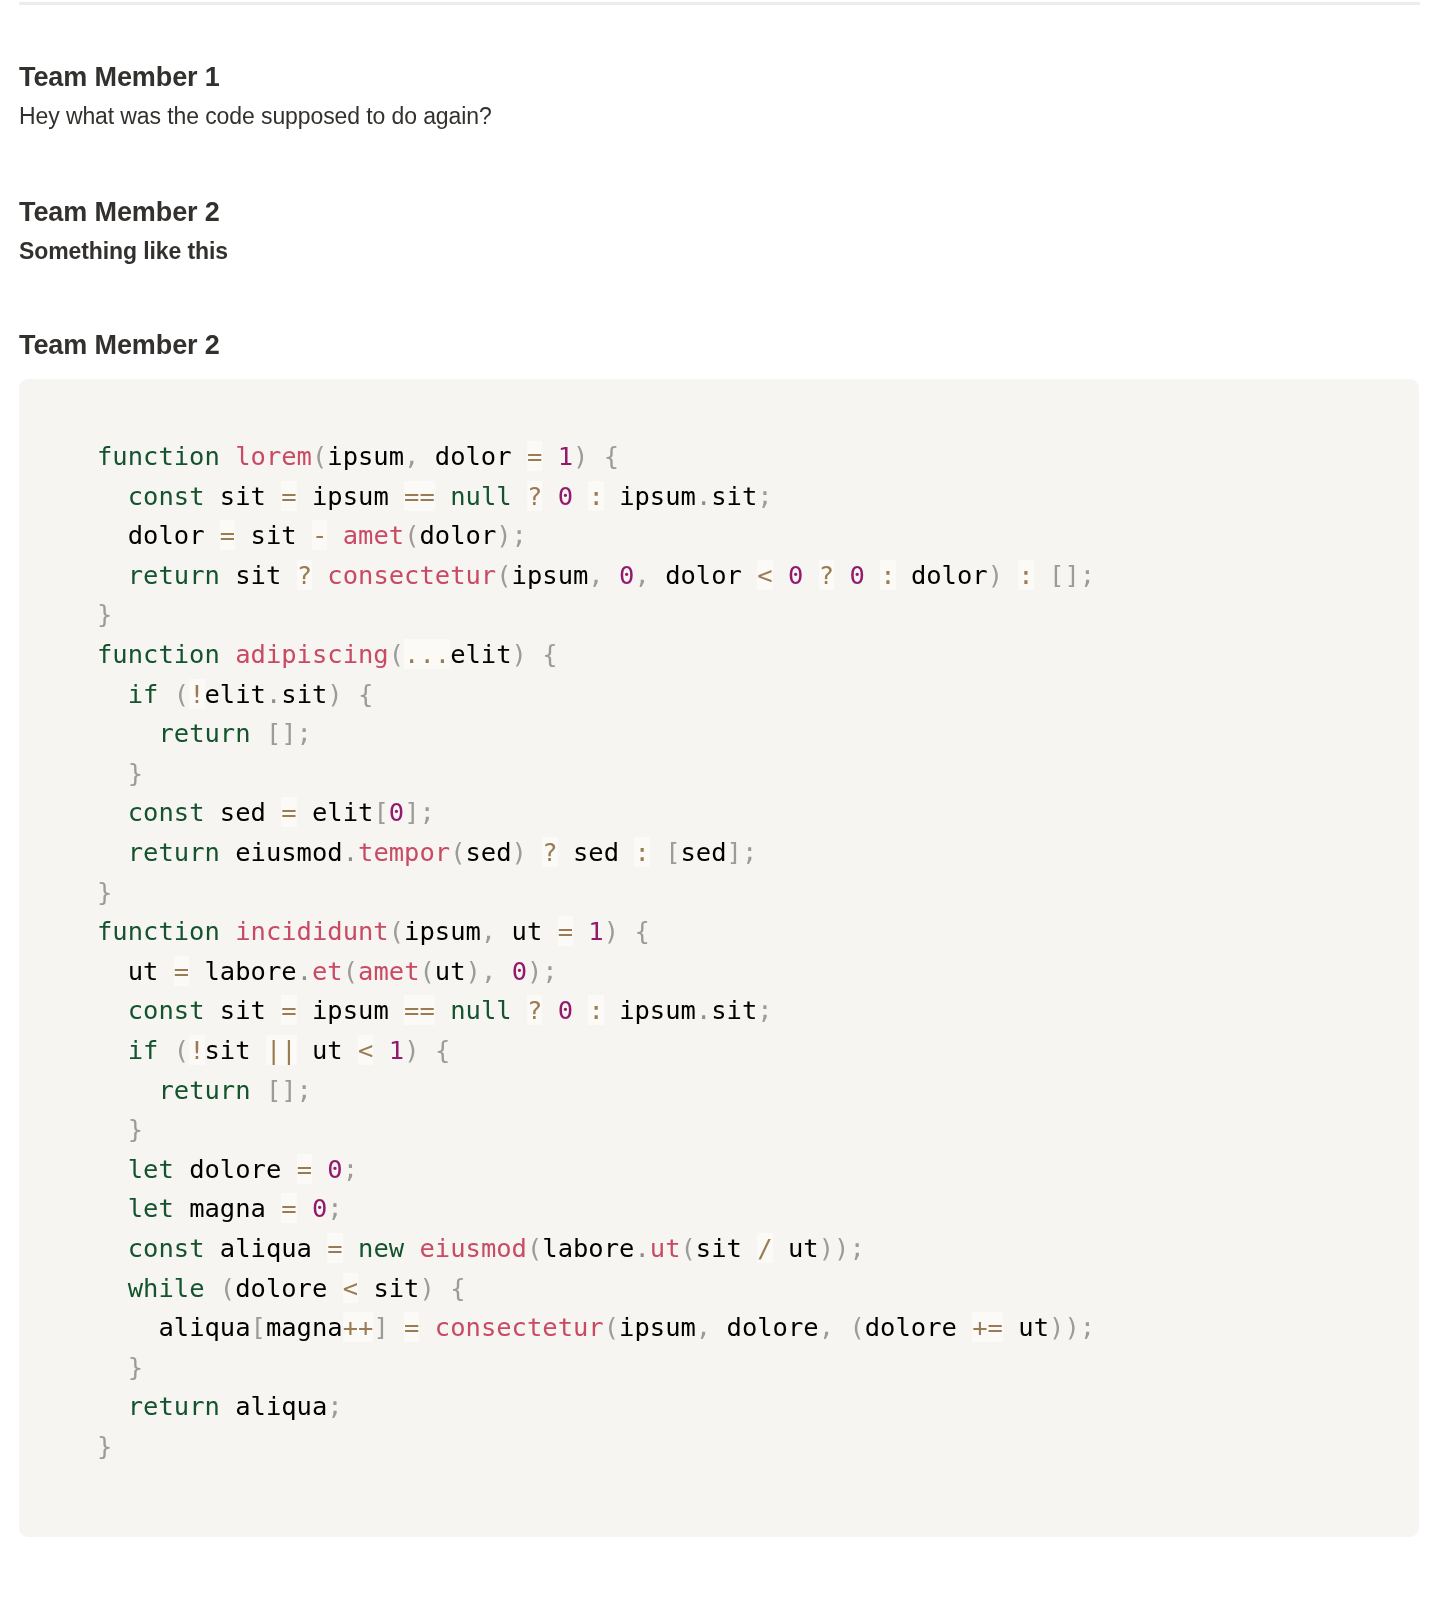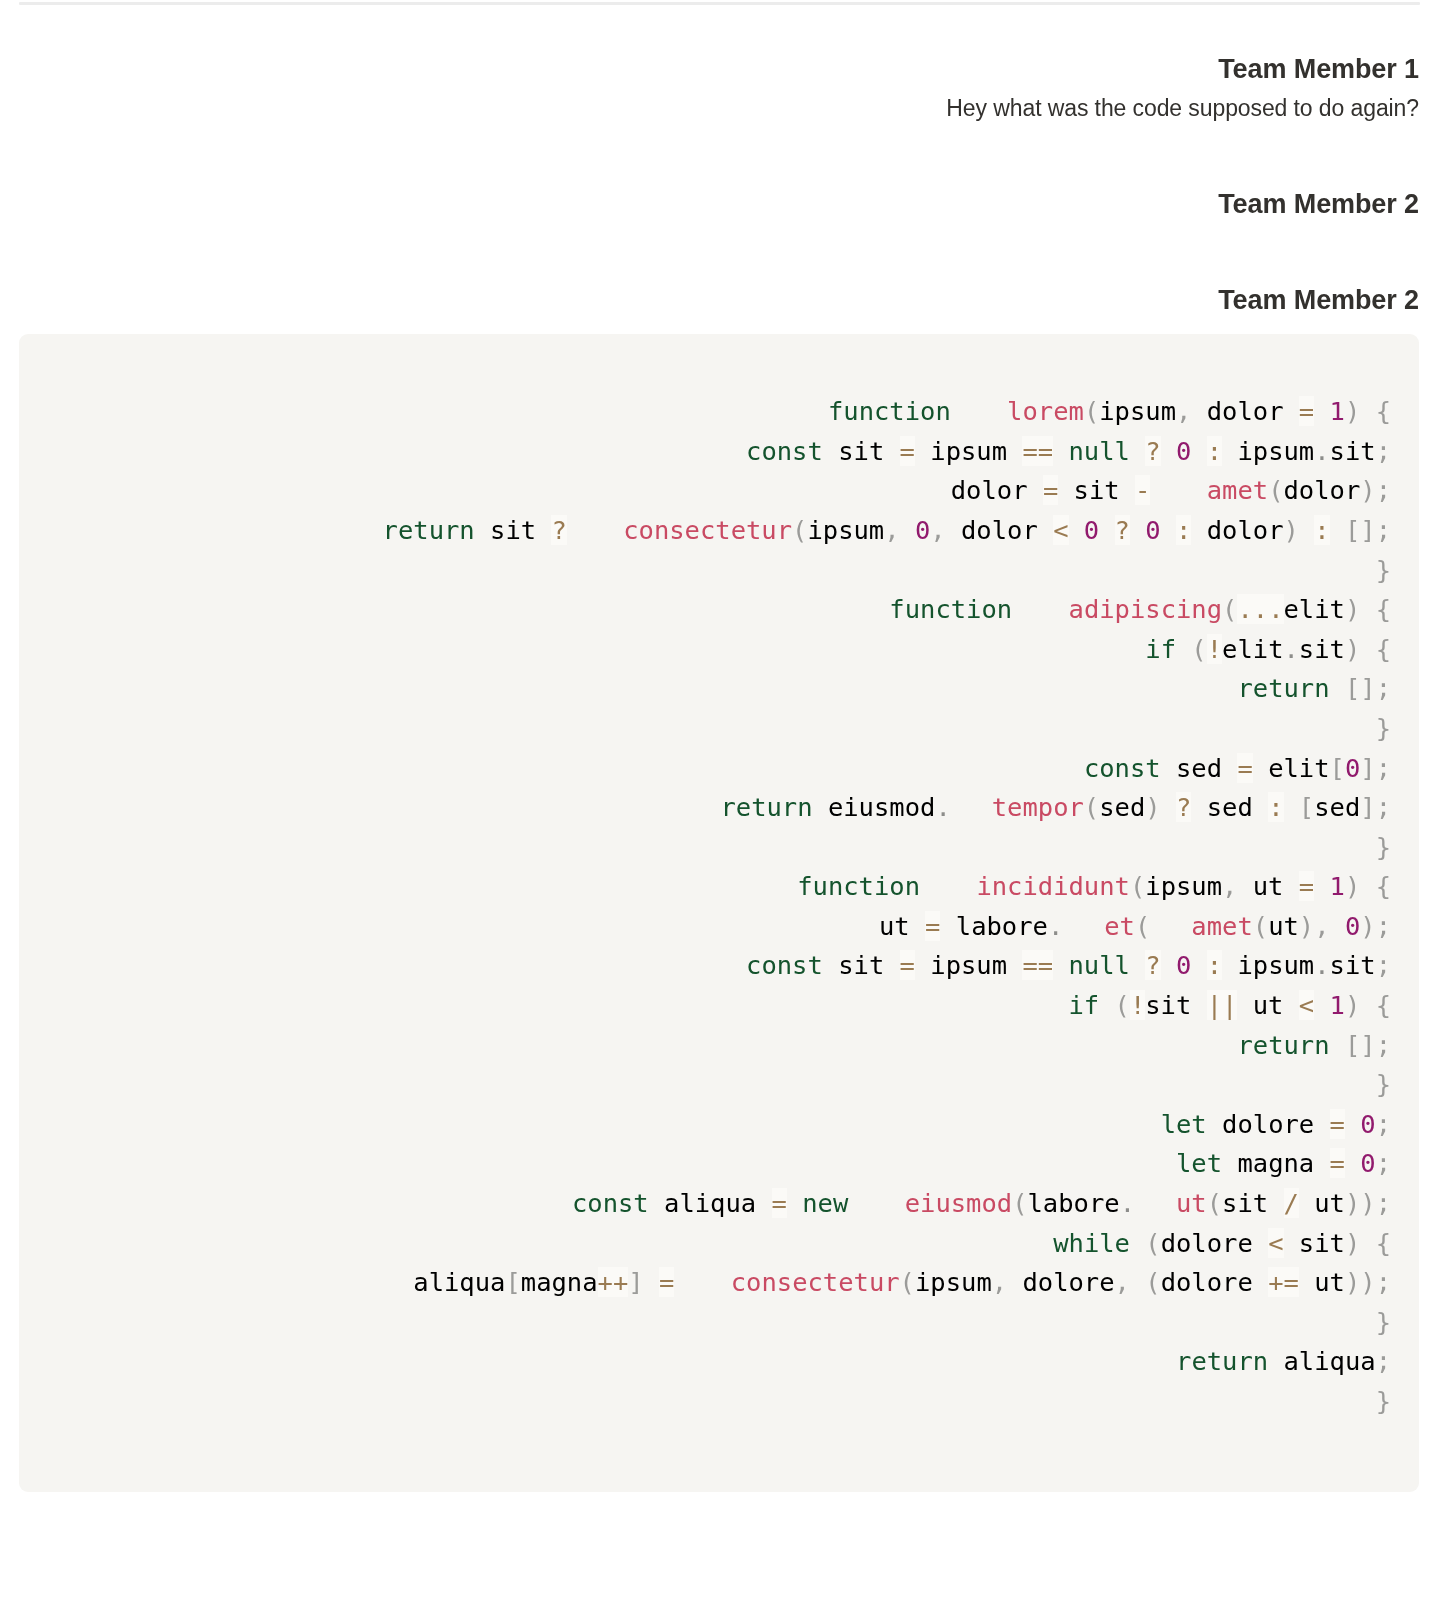--- a/index.html
+++ b/index.html
@@ -27,23 +27,22 @@
     position: absolute;
     top: 2px;
     left: 19px;
     width: 1401px;
     height: 3px;
     background: #ececec;
     border-radius: 1px;
   }
 
   .content {
-    padding: 8px 19px;
+    padding: 16px 19px;
     box-sizing: border-box;
-    text-align: right;
   }
 
   .msg-block {
     margin: 0;
   }
 
   .speaker {
     font-family: "Liberation Sans", sans-serif;
     font-size: 27px;
     font-weight: bold;
@@ -83,21 +82,21 @@
     font-size: 25.5px;
     line-height: 39.6px;
     color: #2e2e2e;
     white-space: pre;
     tab-size: 2;
   }
   pre.code .ln { display: block; min-height: 39.6px; }
 
   
   .kw   { color: #14532d; }          
-  .fn   { color: #c94a63; margin-left: 41px; }          
+  .fn   { color: #c94a63; }          
   .num  { color: #911a6d; }          
   .op   { color: #9a7b52; background: #fbfaf7; }  
   .punc { color: #9b9b99; }          
   .id   { color: #000000; }          
   .dot  { color: #8d8d8b; }          
 </style>
 </head>
 <body>
 
 <div class="page">
@@ -110,20 +109,21 @@
 
     <div class="msg-block">
       <div class="speaker">Team Member 1</div>
       <div class="msg-text">Hey what was the code supposed to do again?</div>
     </div>
 
     <div class="spacer-1"></div>
 
     <div class="msg-block">
       <div class="speaker">Team Member 2</div>
+      <div class="msg-text bold">Something like this</div>
     </div>
 
     <div class="spacer-2"></div>
 
     <div class="msg-block">
       <div class="speaker">Team Member 2</div>
 
       <div class="codeblock">
         <pre class="code"><span class="ln"><span class="kw">function</span> <span class="fn">lorem</span><span class="punc">(</span><span class="id">ipsum</span><span class="punc">,</span> <span class="id">dolor</span> <span class="op">=</span> <span class="num">1</span><span class="punc">)</span> <span class="punc">{</span></span><span class="ln">  <span class="kw">const</span> <span class="id">sit</span> <span class="op">=</span> <span class="id">ipsum</span> <span class="op">==</span> <span class="kw">null</span> <span class="op">?</span> <span class="num">0</span> <span class="op">:</span> <span class="id">ipsum</span><span class="dot">.</span><span class="id">sit</span><span class="punc">;</span></span><span class="ln">  <span class="id">dolor</span> <span class="op">=</span> <span class="id">sit</span> <span class="op">-</span> <span class="fn">amet</span><span class="punc">(</span><span class="id">dolor</span><span class="punc">);</span></span><span class="ln">  <span class="kw">return</span> <span class="id">sit</span> <span class="op">?</span> <span class="fn">consectetur</span><span class="punc">(</span><span class="id">ipsum</span><span class="punc">,</span> <span class="num">0</span><span class="punc">,</span> <span class="id">dolor</span> <span class="op">&lt;</span> <span class="num">0</span> <span class="op">?</span> <span class="num">0</span> <span class="op">:</span> <span class="id">dolor</span><span class="punc">)</span> <span class="op">:</span> <span class="punc">[];</span></span><span class="ln"><span class="punc">}</span></span><span class="ln"><span class="kw">function</span> <span class="fn">adipiscing</span><span class="punc">(</span><span class="op">...</span><span class="id">elit</span><span class="punc">)</span> <span class="punc">{</span></span><span class="ln">  <span class="kw">if</span> <span class="punc">(</span><span class="op">!</span><span class="id">elit</span><span class="dot">.</span><span class="id">sit</span><span class="punc">)</span> <span class="punc">{</span></span><span class="ln">    <span class="kw">return</span> <span class="punc">[];</span></span><span class="ln">  <span class="punc">}</span></span><span class="ln">  <span class="kw">const</span> <span class="id">sed</span> <span class="op">=</span> <span class="id">elit</span><span class="punc">[</span><span class="num">0</span><span class="punc">];</span></span><span class="ln">  <span class="kw">return</span> <span class="id">eiusmod</span><span class="dot">.</span><span class="fn">tempor</span><span class="punc">(</span><span class="id">sed</span><span class="punc">)</span> <span class="op">?</span> <span class="id">sed</span> <span class="op">:</span> <span class="punc">[</span><span class="id">sed</span><span class="punc">];</span></span><span class="ln"><span class="punc">}</span></span><span class="ln"><span class="kw">function</span> <span class="fn">incididunt</span><span class="punc">(</span><span class="id">ipsum</span><span class="punc">,</span> <span class="id">ut</span> <span class="op">=</span> <span class="num">1</span><span class="punc">)</span> <span class="punc">{</span></span><span class="ln">  <span class="id">ut</span> <span class="op">=</span> <span class="id">labore</span><span class="dot">.</span><span class="fn">et</span><span class="punc">(</span><span class="fn">amet</span><span class="punc">(</span><span class="id">ut</span><span class="punc">),</span> <span class="num">0</span><span class="punc">);</span></span><span class="ln">  <span class="kw">const</span> <span class="id">sit</span> <span class="op">=</span> <span class="id">ipsum</span> <span class="op">==</span> <span class="kw">null</span> <span class="op">?</span> <span class="num">0</span> <span class="op">:</span> <span class="id">ipsum</span><span class="dot">.</span><span class="id">sit</span><span class="punc">;</span></span><span class="ln">  <span class="kw">if</span> <span class="punc">(</span><span class="op">!</span><span class="id">sit</span> <span class="op">||</span> <span class="id">ut</span> <span class="op">&lt;</span> <span class="num">1</span><span class="punc">)</span> <span class="punc">{</span></span><span class="ln">    <span class="kw">return</span> <span class="punc">[];</span></span><span class="ln">  <span class="punc">}</span></span><span class="ln">  <span class="kw">let</span> <span class="id">dolore</span> <span class="op">=</span> <span class="num">0</span><span class="punc">;</span></span><span class="ln">  <span class="kw">let</span> <span class="id">magna</span> <span class="op">=</span> <span class="num">0</span><span class="punc">;</span></span><span class="ln">  <span class="kw">const</span> <span class="id">aliqua</span> <span class="op">=</span> <span class="kw">new</span> <span class="fn">eiusmod</span><span class="punc">(</span><span class="id">labore</span><span class="dot">.</span><span class="fn">ut</span><span class="punc">(</span><span class="id">sit</span> <span class="op">/</span> <span class="id">ut</span><span class="punc">));</span></span><span class="ln">  <span class="kw">while</span> <span class="punc">(</span><span class="id">dolore</span> <span class="op">&lt;</span> <span class="id">sit</span><span class="punc">)</span> <span class="punc">{</span></span><span class="ln">    <span class="id">aliqua</span><span class="punc">[</span><span class="id">magna</span><span class="op">++</span><span class="punc">]</span> <span class="op">=</span> <span class="fn">consectetur</span><span class="punc">(</span><span class="id">ipsum</span><span class="punc">,</span> <span class="id">dolore</span><span class="punc">,</span> <span class="punc">(</span><span class="id">dolore</span> <span class="op">+=</span> <span class="id">ut</span><span class="punc">));</span></span><span class="ln">  <span class="punc">}</span></span><span class="ln">  <span class="kw">return</span> <span class="id">aliqua</span><span class="punc">;</span></span><span class="ln"><span class="punc">}</span></span></pre>
       </div>

